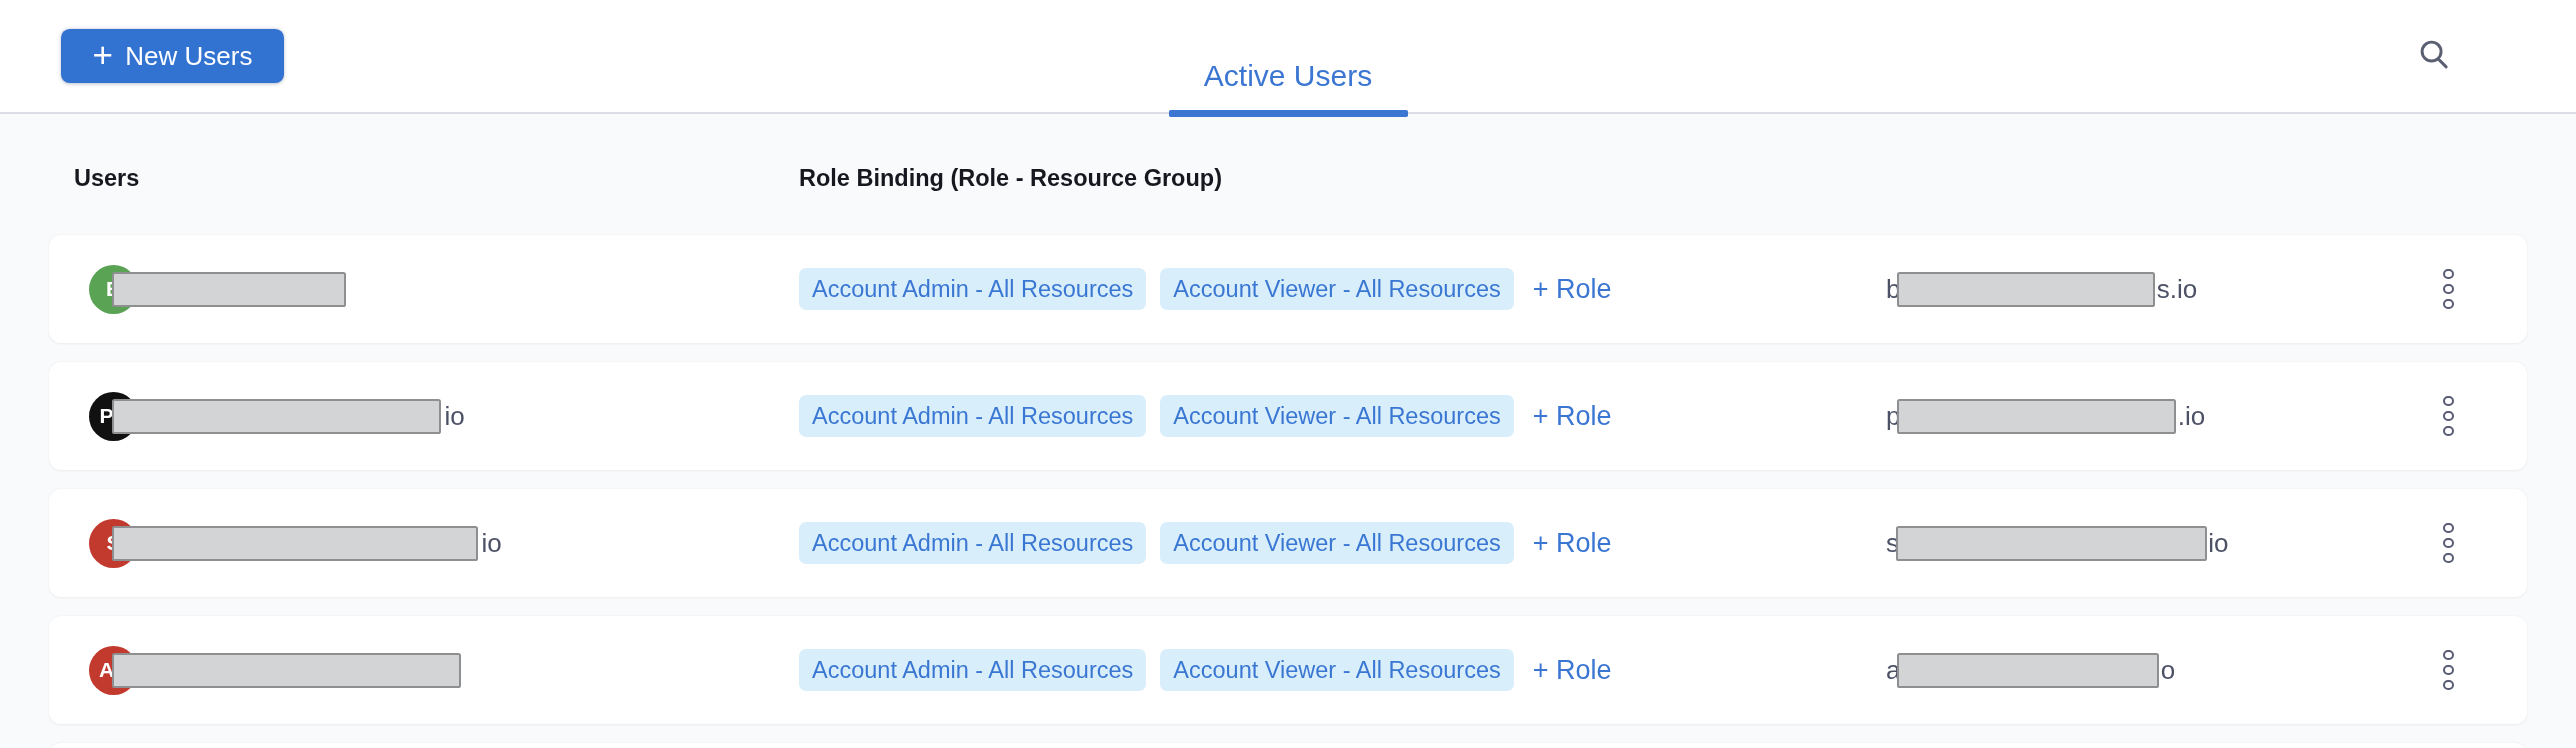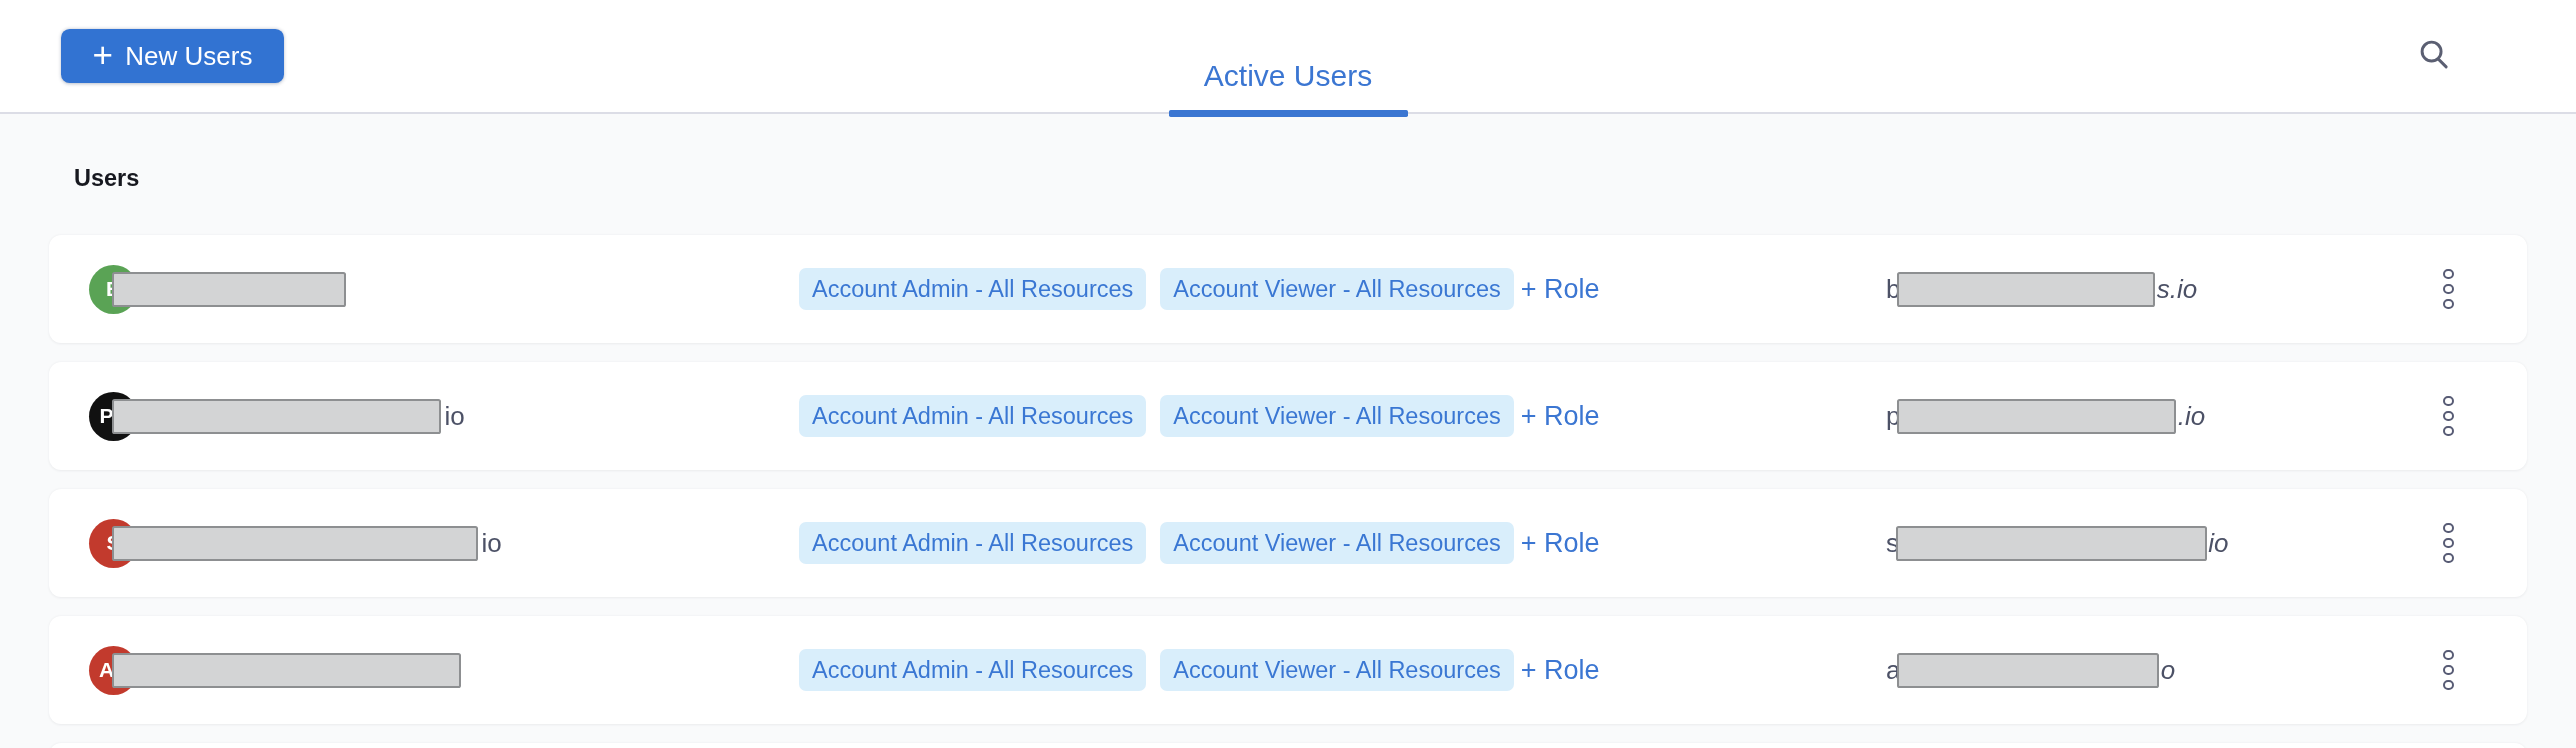--- a/index.html
+++ b/index.html
@@ -81,27 +81,27 @@
   .name-redaction { margin-left: -26px; }
   .name-text, .email-text { font-size: 26px; color: #4c5166; }
   .name-suffix { margin-left: 3.5px; }
 
   .cell-roles { display: flex; align-items: center; }
   .role-badge {
     background: #d9eefb; color: #3a77d3;
     font-size: 23.5px; padding: 7.8px 13px; border-radius: 7px; white-space: nowrap;
   }
   .add-role {
-    color: #3b76d2; font-size: 27px; margin-left: 7px;
+    color: #3b76d2; font-size: 27px; margin-left: 19px;
     text-decoration: none; cursor: pointer; white-space: nowrap;
   }
 
   .cell-email { display: flex; align-items: center; }
   .email-redaction { margin-left: -3.5px; }
-  .email-suffix { margin-left: 1.7px; font-style: italic; }
+  .email-suffix { margin-left: 1.7px; }
 
   .cell-menu { display: flex; justify-content: center; }
   .kebab {
     display: flex; flex-direction: column; gap: 4.4px; align-items: center;
     padding: 8.7px; cursor: pointer; background: none; border: none;
   }
   .kebab .dot {
     width: 10.5px; height: 10.5px; border: 2.6px solid #575b74;
     border-radius: 50%; background: transparent;
   }
@@ -124,20 +124,21 @@
   <button class="search-btn">
     <svg viewBox="0 0 24 24" fill="none" stroke="#5b5f72" stroke-width="2" stroke-linecap="round">
       <circle cx="10" cy="10" r="6.5"></circle>
       <line x1="15" y1="15.5" x2="20" y2="20.5"></line>
     </svg>
   </button>
 </div>
 
 <div class="table-header">
   <div class="h-users">Users</div>
+  <div>Role Binding (Role - Resource Group)</div>
   <div></div>
 </div>
 
 <div class="rows" id="rows">
   <div class="row-card">
     <div class="cell-user">
       <div class="avatar" style="background: rgb(90, 163, 85);">
         <span class="initials">B</span>
       </div>
       <span class="name-text name-prefix"></span>

